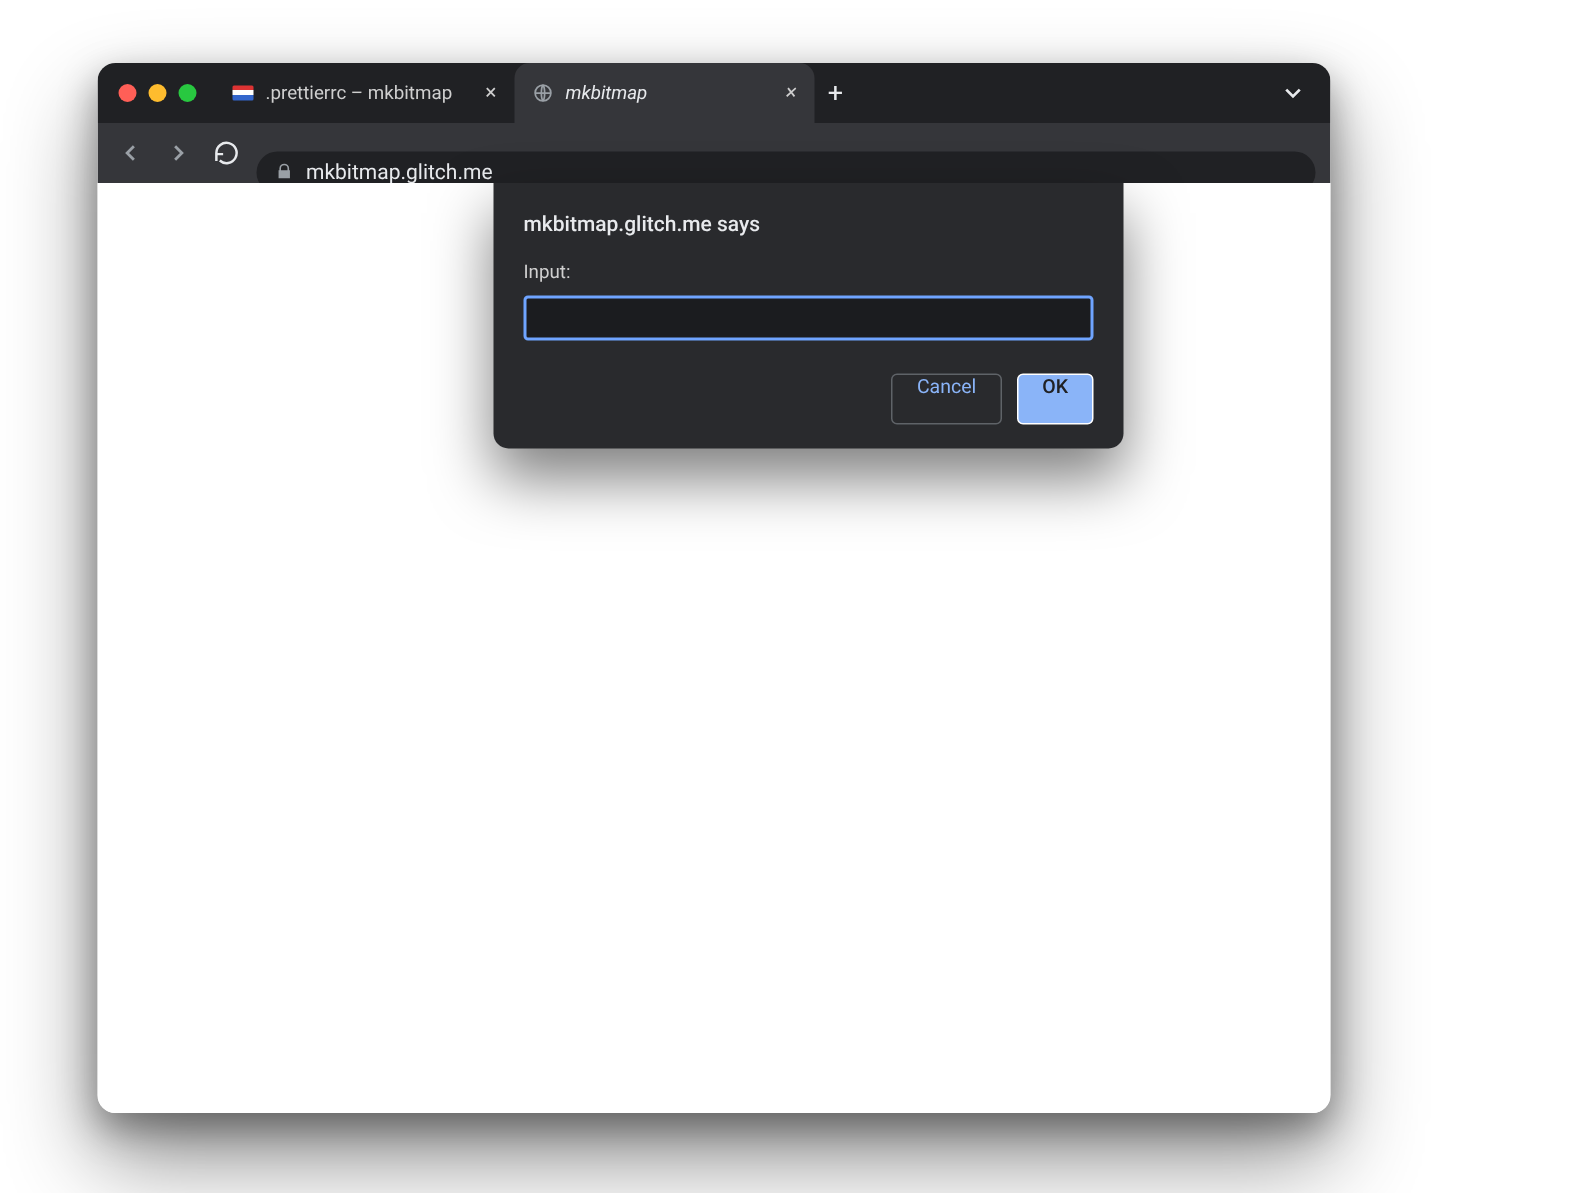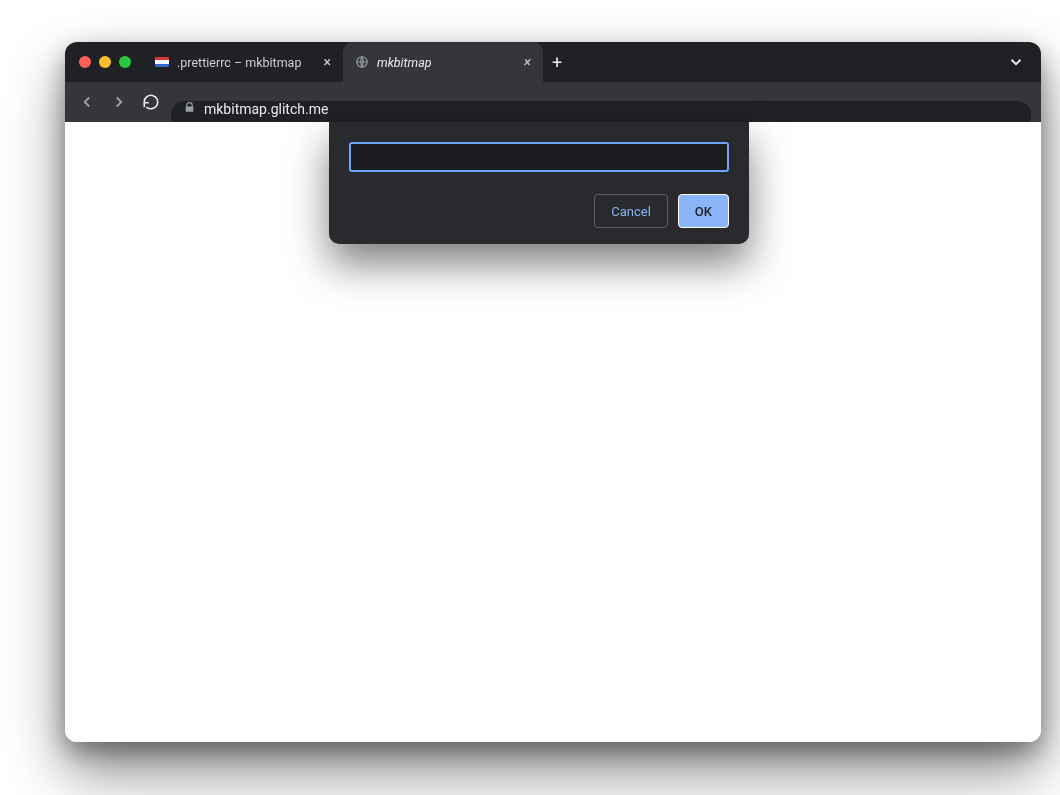--- a/index.html
+++ b/index.html
@@ -1,20 +1,20 @@
 <!DOCTYPE html>
 <html><head>
 <meta charset="utf-8">
 <style>
   * { box-sizing: border-box; margin: 0; padding: 0; }
   html, body { width: 1060px; height: 795px; background: transparent; font-family: -apple-system, BlinkMacSystemFont, "Segoe UI", Roboto, sans-serif; }
   .window {
     position: absolute;
     left: 65px; top: 42px;
-    width: 976px; height: 700px;
+    width: 822px; height: 700px;
     background: #fff;
     border-radius: 12px;
     overflow: hidden;
     box-shadow: 0 30px 60px rgba(0,0,0,0.45), 0 10px 25px rgba(0,0,0,0.35);
   }
   .titlebar {
     height: 40px;
     background: #202124;
     display: flex;
     align-items: center;
@@ -55,21 +55,21 @@
     gap: 8px;
   }
   .nav-btn { width:24px; height:24px; display:flex; align-items:center; justify-content:center; color:#9aa0a6; }
   .nav-btn.enabled { color:#e8eaed; }
   .omnibox {
     flex: 1;
     height: 28px;
     background: #202124;
     border-radius: 14px;
     display: flex;
-    align-items: flex-start;
+    align-items: center;
     padding: 0 12px;
     gap: 8px;
     color: #e8eaed;
     font-size: 14px;
     margin-top: 25px;
   }
   .omnibox .lock { color:#9aa0a6; }
   .right-icons { display:flex; align-items:center; gap:10px; color:#e8eaed; }
   .guest-chip { display:flex; align-items:center; gap:6px; background:#5f6368; height:26px; border-radius:13px; padding:0 10px 0 3px; color:#e8eaed; font-size:13px;}
   .guest-avatar { width:22px; height:22px; border-radius:50%; background:#9aa0a6; display:flex; align-items:center; justify-content:center;}
@@ -96,21 +96,21 @@
     color: #e8eaed;
     padding: 0 8px;
     font-size: 13px;
   }
   .dialog-actions { display:flex; justify-content:flex-end; gap:10px; margin-top: 22px;}
   .btn {
     height: 30px;
     padding: 16px 16px;
     border-radius: 4px;
     font-size: 13px;
-    display:flex; align-items:center; justify-content:center;
+    display:flex; align-items:flex-end; justify-content:center;
     cursor: pointer;
   }
   .btn-cancel { background: transparent; border: 1px solid #5f6368; color: #8ab4f8; }
   .btn-ok { background: #8ab4f8; border: 1px solid #ffffff; color: #202124; font-weight:500;}
   svg { display:block; }
   .favicon-stripes {
     width:14px; height:10px;
     background: linear-gradient(to bottom, #d33 0%, #d33 33%, #fff 33%, #fff 66%, #36c 66%, #36c 100%);
     border-radius:1px;
   }
@@ -176,20 +176,22 @@
         <svg width="13" height="13" viewBox="0 0 24 24" fill="currentColor">
             <path d="M6 10V8a6 6 0 1 1 12 0v2h1v10H5V10h1zm2 0h8V8a4 4 0 1 0-8 0v2z"></path>
           </svg>
       </span>
       <span>mkbitmap.glitch.me</span>
     </div>
   </div>
 
   <div class="content">
     <div class="dialog">
+      <div class="dialog-title">mkbitmap.glitch.me says</div>
+      <label class="dialog-label">Input:</label>
       <input class="dialog-input" type="text" value="" style="">
       <div class="dialog-actions">
         <div class="btn btn-cancel">
           <span>Cancel</span>
         </div>
         <div class="btn btn-ok">
           <span>OK</span>
         </div>
       </div>
     </div>

